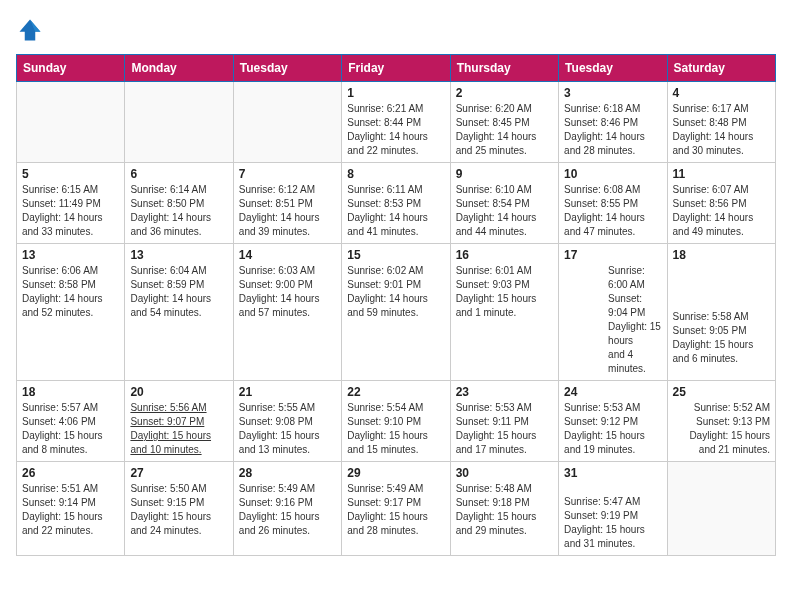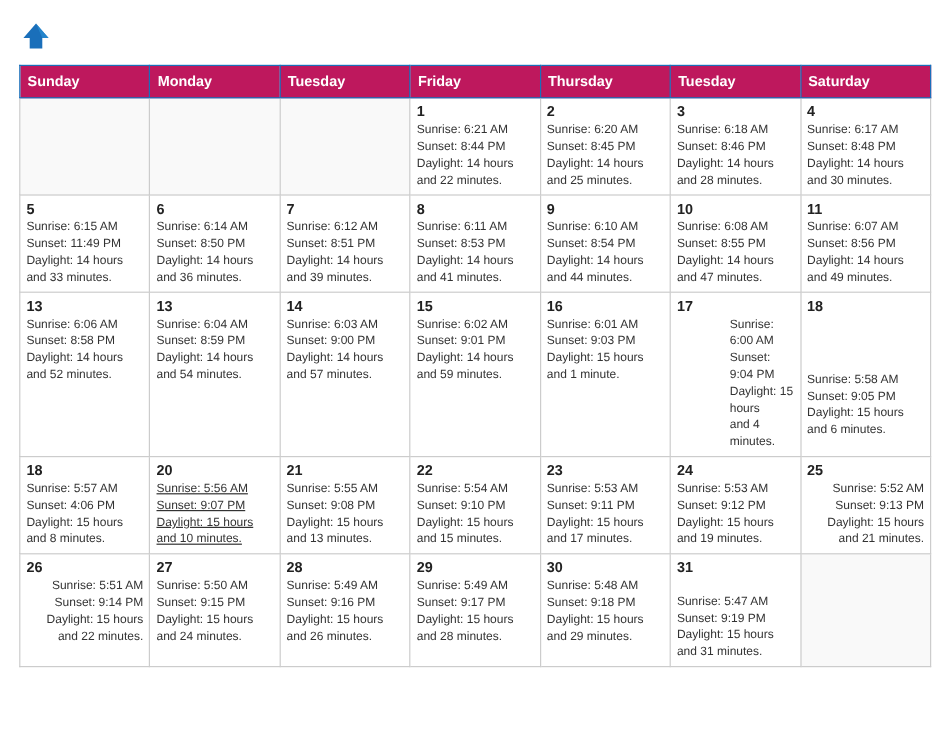--- a/index.html
+++ b/index.html
@@ -296,21 +296,21 @@
           <div class="day-num">25</div>
           <div class="day-info" style="white-space: pre-line; text-align: right;">Sunrise: 5:52 AM
 Sunset: 9:13 PM
 Daylight: 15 hours
 and 21 minutes.</div>
         </td>
       </tr>
       <tr>
         <td>
           <div class="day-num">26</div>
-          <div class="day-info" style="white-space: pre-line; text-align: right;">Sunrise: 5:51 AM
+          <div class="day-info" style="white-space: pre-line;">Sunrise: 5:51 AM
 Sunset: 9:14 PM
 Daylight: 15 hours
 and 22 minutes.</div>
         </td>
         <td>
           <div class="day-num">27</div>
           <div class="day-info" style="white-space: pre-line;">Sunrise: 5:50 AM
 Sunset: 9:15 PM
 Daylight: 15 hours
 and 24 minutes.</div>

